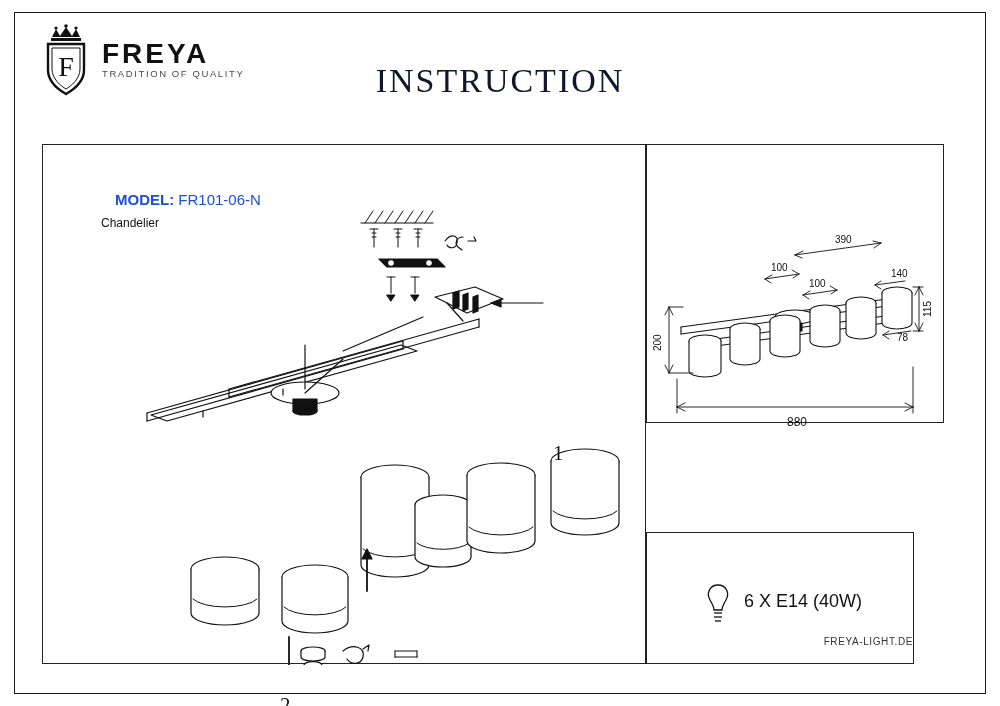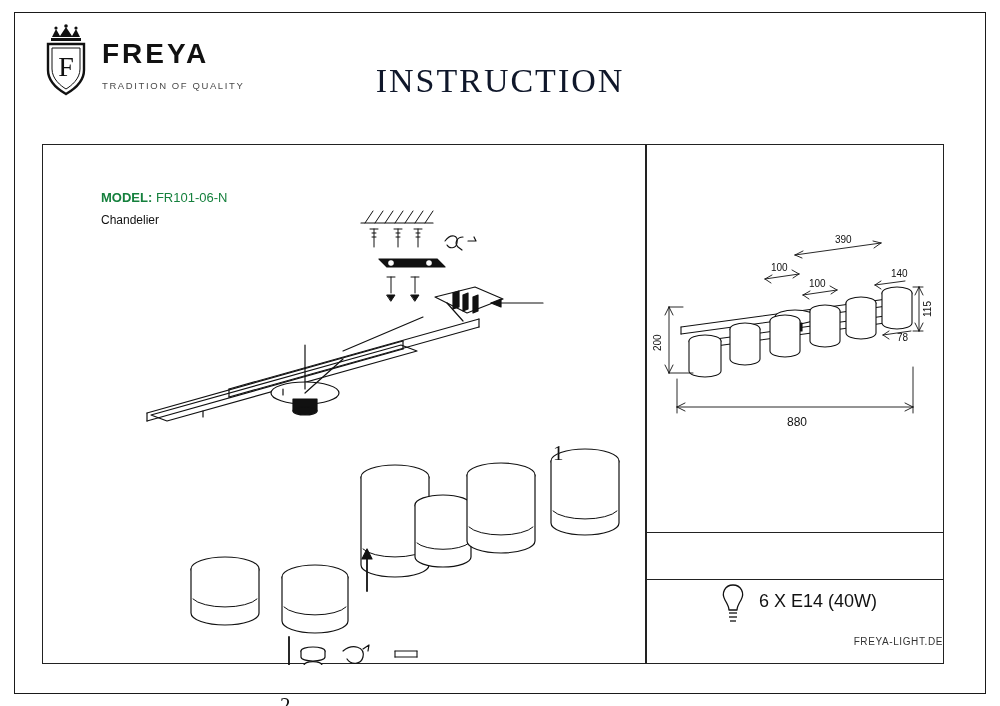--- a/index.html
+++ b/index.html
@@ -52,21 +52,21 @@
     font-size: 28px;
     font-weight: bold;
     letter-spacing: 3px;
     color: #111;
     line-height: 1;
   }
   .brand-tagline {
     font-size: 9.5px;
     letter-spacing: 1.6px;
     color: #4a4a4a;
-    margin-top: 12px;
+    margin-top: 0;
     text-align: center;
   }
   .doc-title {
     position: absolute;
     left: 0;
     right: 0;
     top: 62px;
     text-align: center;
     font-family: "Liberation Serif", serif;
     font-size: 34px;
@@ -74,33 +74,34 @@
     color: #0f172a;
   }
 
   
   .panel {
     position: absolute;
     border: 1px solid #222;
     box-sizing: border-box;
   }
   #panel-main   { left: 42px;  top: 144px; width: 604px; height: 520px; }
-  #panel-dims   { left: 646px; top: 144px; width: 298px; height: 436px; }
-  #panel-lamp   { left: 646px; top: 532px; width: 298px; height: 132px; }
+  #panel-dims   { left: 646px; top: 144px; width: 298px; height: 279px; }
+  #panel-lamp   { left: 646px; top: 532px; width: 268px; height: 132px; }
 
   
   .model-block {
     position: absolute;
     left: 58px;
     top: 44px;
     line-height: 1.45;
   }
   .model-line {
-    font-size: 13px;
-    color: #15803d;
+    font-size: 15px;
+    color: #1d4ed8;
+    margin-left: 14px;
   }
   .model-line .lbl { font-weight: bold; }
   .model-type {
     font-size: 12px;
     color: #111;
     margin-top: 4px;
   }
 
   
   .callout {

